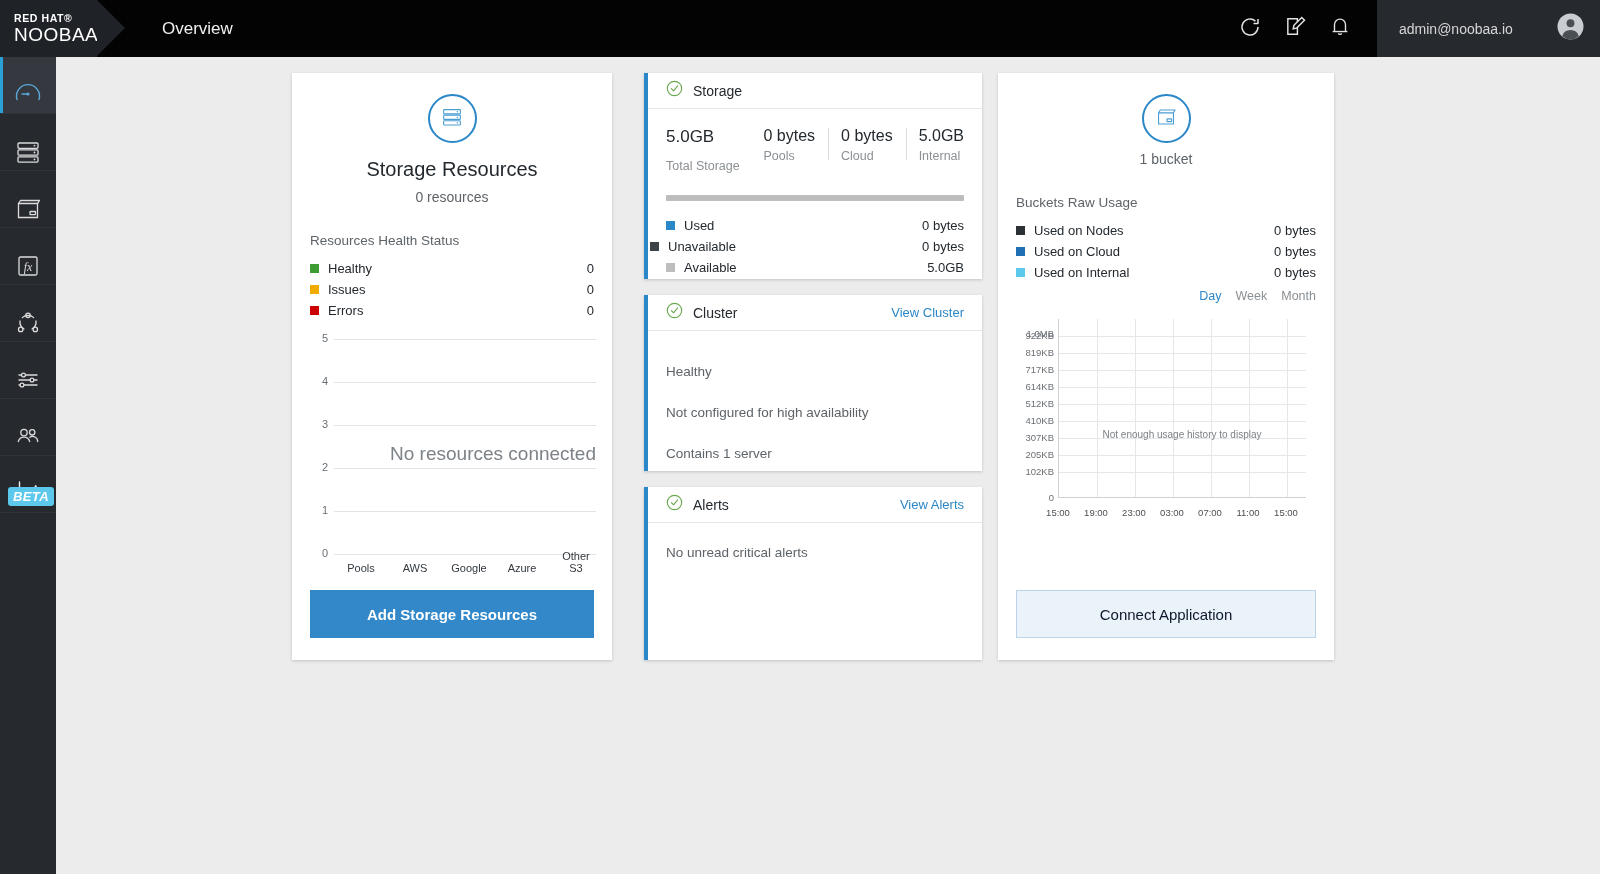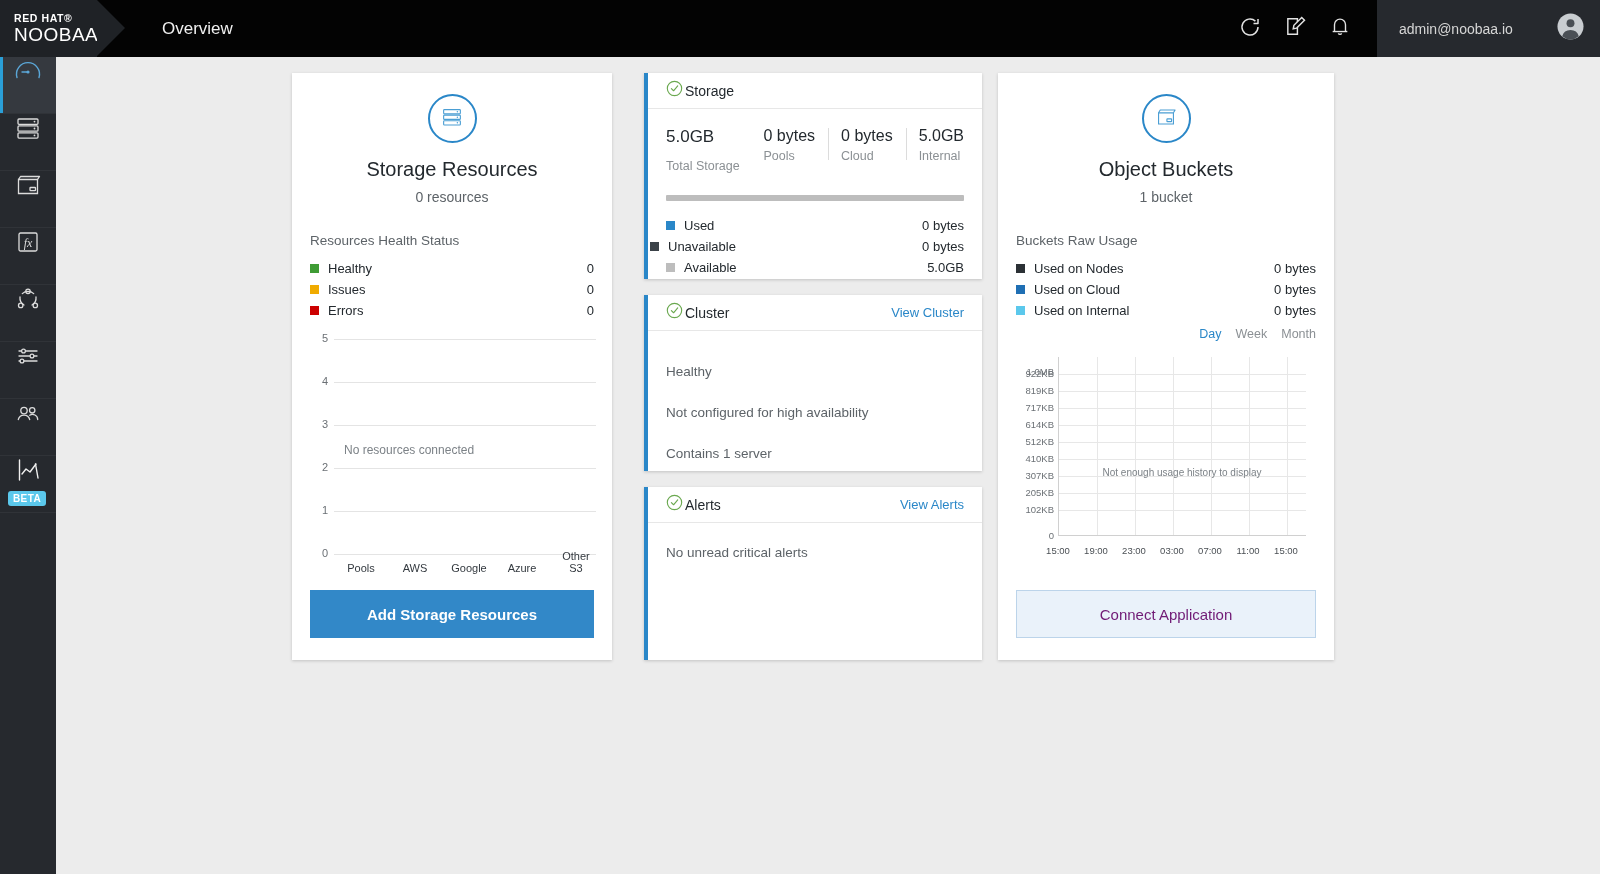--- a/index.html
+++ b/index.html
@@ -46,47 +46,47 @@
   }
   #user-email { color: #d6d6d6; font-size: 14px; }
 
   
   #sidebar {
     position: absolute; top: 57px; left: 0; width: 56px; height: 817px;
     background: #26292e;
   }
   .nav-item {
     height: 57px; width: 56px; position: relative;
-    display: flex; align-items: flex-start; justify-content: center;
+    display: flex; align-items: flex-end; justify-content: center;
     border-bottom: 1px solid #303338; cursor: pointer;
   }
   .nav-item.active { background: #35393f; }
   .nav-item.active:before {
     content: ""; position: absolute; left: 0; top: 0;
     width: 3px; height: 100%; background: #2a9fd8;
   }
   .beta-badge {
     position: absolute; left: 8px; bottom: 6px;
-    background: #5bc8ec; color: #fff; font-size: 10px; font-weight: bold;
-    padding: 2px 5px; border-radius: 3px; letter-spacing: .4px;
+    background: #5bc8ec; color: #fff; font-size: 13px; font-weight: bold;
+    padding: 2px 5px; border-radius: 3px; letter-spacing: .4px; font-style: italic;
   }
 
   
   #main { position: absolute; top: 57px; left: 56px; width: 1544px; height: 817px; }
 
   .panel { position: absolute; background: #fff; box-shadow: 0 1px 3px rgba(0,0,0,.18); }
   .panel.accent:before {
     content:""; position:absolute; left:0; top:0; width:4px; height:100%;
     background:#2a87c8;
   }
   .panel-head {
     height: 36px; display: flex; align-items: center;
     border-bottom: 1px solid #e7e7e7; padding: 0 18px 0 22px;
   }
-  .panel-head .ptitle { font-size: 14px; color: #23292e; margin-left: 2px; }
+  .panel-head .ptitle { font-size: 14px; color: #23292e; margin-left: 10px; }
   .panel-head .plink {
     margin-left: auto; font-size: 13px; color: #2a87c8; cursor: pointer;
   }
   .check-ring { display:block; }
 
   
   .big-icon-wrap { display: flex; justify-content: center; margin-top: 21px; }
   .ring {
     width: 49px; height: 49px; border: 2px solid #2a87c8; border-radius: 50%;
     display: flex; align-items: center; justify-content: center;
@@ -110,32 +110,32 @@
   .ytick {
     position: absolute; left: 0; width: 20px; text-align: right;
     font-size: 11px; color: #6b7075; transform: translateY(-7px);
   }
   .xtick {
     position: absolute; bottom: -20px; font-size: 11px; color: #33393f;
     text-align: center; transform: translateX(-50%);
   }
   .chart-empty {
     position: absolute; left: 36px; right: 0; top: 104px;
-    text-align: left; font-size: 12px; color: #7c8287;
+    text-align: right; font-size: 19px; color: #7c8287;
   }
 
   .wide-btn {
     position: absolute; left: 18px; right: 18px; bottom: 22px;
     height: 48px; border: none; cursor: pointer;
     font-size: 15px; font-weight: bold; color: #fff; background: #3288c8;
   }
   .ghost-btn {
     position: absolute; left: 18px; right: 18px; bottom: 22px;
     height: 48px; cursor: pointer; font-size: 15px;
-    color: #701a75; background: #eaf2fa; border: 1px solid #bcd4ea;
+    color: #0f172a; background: #eaf2fa; border: 1px solid #bcd4ea;
   }
 
   
   .stats-row { display: flex; align-items: flex-start; padding: 18px 18px 0 22px; }
   .stat-main .num { font-size: 17px; color: #23292e; }
   .stat-main .lbl { font-size: 12.5px; color: #8b9094; margin-top: 12px; }
   .stats-right { margin-left: auto; display: flex; }
   .stat-cell { padding: 0 13px; position: relative; text-align: left; }
   .stat-cell + .stat-cell:before {
     content: ""; position: absolute; left: 0; top: 1px; width: 1px; height: 32px;
@@ -465,21 +465,20 @@
       <div class="ring">
         <span>
           <svg width="26" height="26" viewBox="0 0 28 28" fill="none" stroke="#4a9ed4" stroke-width="1.2">
             <path d="M6 9.5h16v12H6z"></path>
             <path d="M6 9.5l1.8-3h16l-1.8 3" stroke-linejoin="round"></path>
             <rect x="15" y="16" width="5" height="3" rx=".5"></rect>
           </svg>
         </span>
       </div>
     </div>
-    <div class="big-title">Object Buckets</div>
     <div class="big-sub">1 bucket</div>
     <div class="section-label">Buckets Raw Usage</div>
 
     <div class="legend-row">
       <span class="swatch" style="background:#2b3135"></span>
       <span>Used on Nodes</span>
       <span class="val">0 bytes</span>
     </div>
     <div class="legend-row">
       <span class="swatch" style="background:#1f6fb4"></span>

